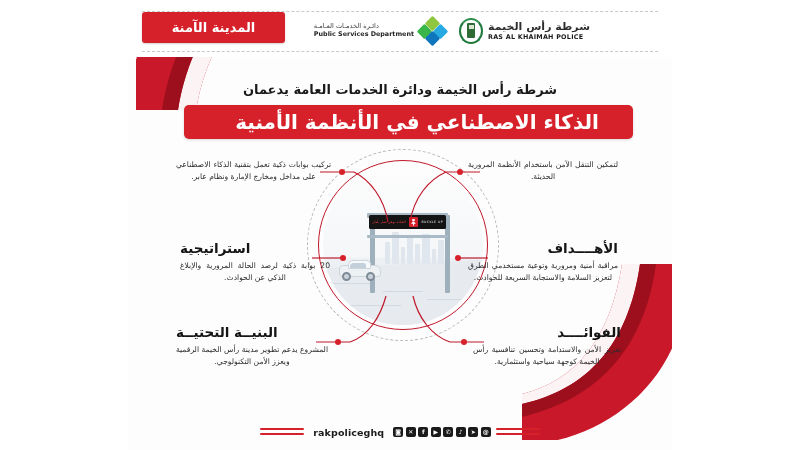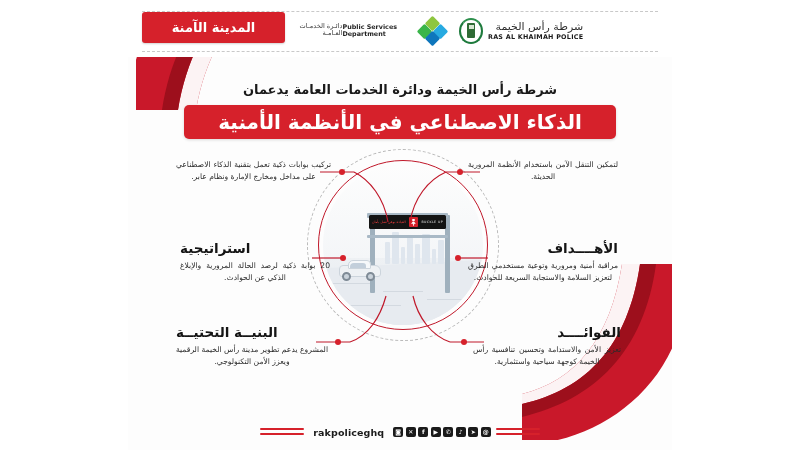--- a/index.html
+++ b/index.html
@@ -23,26 +23,26 @@
   .dash{position:absolute;left:14px;right:14px;height:0;border-top:1.5px dashed #c9c9c9;}
   .dash.top{top:11px;}
   .dash.bot{top:51px;}
 
   .logo-police{position:absolute;left:331px;top:17px;width:150px;height:27px;display:flex;align-items:center;gap:5px;direction:ltr;}
   .rak-crest{width:24px;height:26px;position:relative;flex:0 0 auto;}
   .rak-crest .wreath{position:absolute;inset:0;border:2.2px solid #1d7a3c;border-radius:50%;border-top-color:#2c8f4c;}
   .rak-crest .tower{position:absolute;left:8px;top:5px;width:8px;height:15px;background:#2f6b35;border-radius:1px;}
   .rak-crest .tower:after{content:"";position:absolute;left:1.5px;top:2px;width:5px;height:4px;background:#d8e6d3;}
   .police-txt{display:flex;flex-direction:column;justify-content:center;line-height:1;}
-  .police-ar{font-size:11px;color:#2d2d2d;font-weight:normal;letter-spacing:-.4px;direction:rtl;
+  .police-ar{font-size:11px;color:#2d2d2d;font-weight:bold;letter-spacing:-.4px;direction:rtl;
     font-family:"DejaVu Sans",sans-serif;transform:scaleY(.92);}
   .police-en{font-size:6.4px;font-weight:bold;color:#1a1a1a;letter-spacing:.25px;margin-top:2px;}
 
   .logo-psd{position:absolute;left:168px;top:18px;width:150px;height:25px;display:flex;align-items:center;gap:5px;direction:ltr;justify-content:flex-end;}
-  .psd-txt{display:flex;flex-direction:row;align-items:flex-start;line-height:1.1;}
+  .psd-txt{display:flex;flex-direction:column;align-items:flex-start;line-height:1.1;}
   .psd-ar{font-size:6.6px;color:#3a3a3a;letter-spacing:.9px;direction:rtl;}
   .psd-en{font-size:6.4px;font-weight:bold;color:#1f1f1f;margin-top:1.5px;}
   .psd-mark{width:27px;height:24px;position:relative;flex:0 0 auto;}
   .psd-mark i{position:absolute;display:block;width:11px;height:11px;transform:rotate(45deg);border-radius:1.5px;}
   .psd-mark i.a{left:8px;top:-1px;background:#8ec63f;}
   .psd-mark i.b{left:0px;top:7px;background:#3ab54a;}
   .psd-mark i.c{left:16px;top:7px;background:#27aae1;}
   .psd-mark i.d{left:8px;top:14px;background:#0e76bc;}
 
   .badge-safe{position:absolute;left:14px;top:12px;width:143px;height:31px;background:#d6212b;
@@ -50,21 +50,21 @@
     box-shadow:0 1px 2px rgba(0,0,0,.18);}
   .badge-safe span{color:#fff;font-size:13px;font-weight:bold;letter-spacing:.2px;}
 
   
   .swoosh-top{position:absolute;left:-10px;top:-60px;width:190px;height:170px;z-index:14;pointer-events:none;}
   .swoosh-bot{position:absolute;right:-20px;bottom:10px;width:170px;height:190px;z-index:14;pointer-events:none;}
 
   
   .subtitle{position:absolute;top:82px;left:0;width:544px;text-align:center;font-size:13px;font-weight:bold;color:#1a1a1a;z-index:22;}
   .maintitle{position:absolute;top:105px;left:56px;width:432px;height:34px;background:#d6212b;border-radius:5px;
-    display:flex;align-items:center;justify-content:center;z-index:22;box-shadow:0 1px 3px rgba(0,0,0,.15);}
+    display:flex;align-items:center;justify-content:center;z-index:22;box-shadow:0 1px 3px rgba(0,0,0,.15);padding-left:17px;}
   .maintitle span{color:#fff;font-size:20px;font-weight:bold;letter-spacing:.3px;}
 
   
   .circle-wrap{position:absolute;left:190px;top:160px;width:170px;height:170px;z-index:16;}
   .ring{position:absolute;inset:0;border-radius:50%;border:1.6px solid #c0182a;}
   .ring-dash{position:absolute;left:-11px;top:-11px;right:-11px;bottom:-11px;border-radius:50%;
     border:1.4px dashed #b9b9b9;}
   .scene{position:absolute;left:5px;top:5px;width:160px;height:160px;border-radius:50%;overflow:hidden;background:#fbfbfc;}
   .sky{position:absolute;left:0;top:0;width:100%;height:58%;background:linear-gradient(#fdfdfd,#f4f6f8);}
   .ground{position:absolute;left:0;top:58%;width:100%;height:42%;

